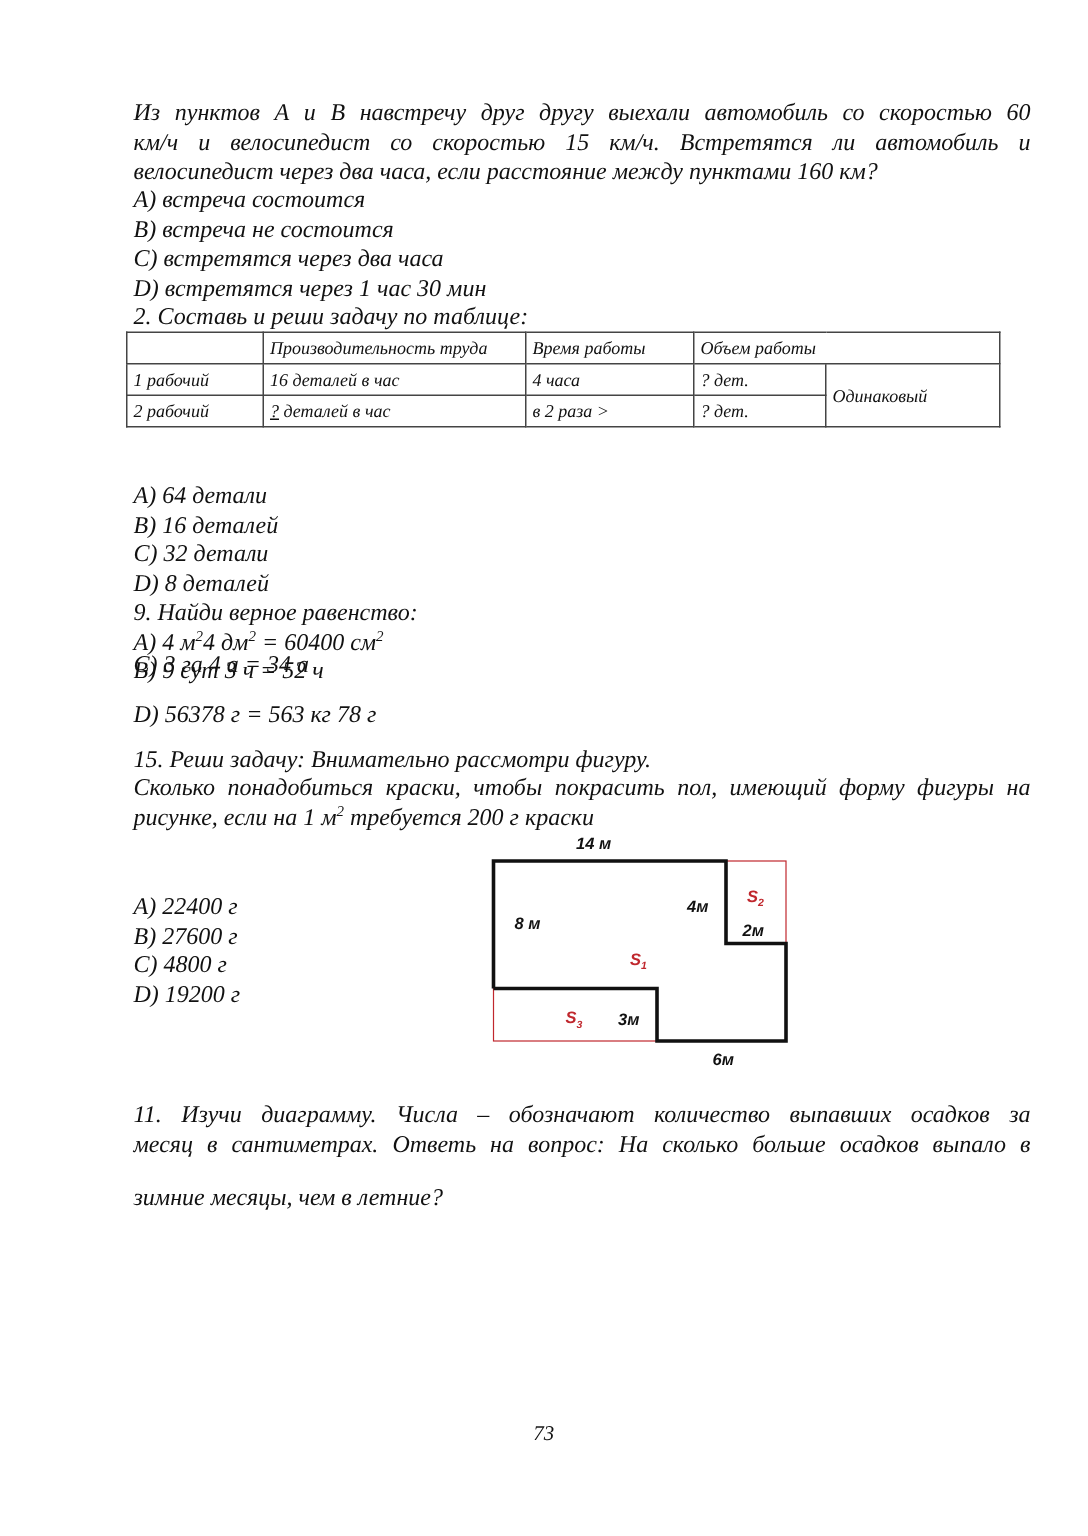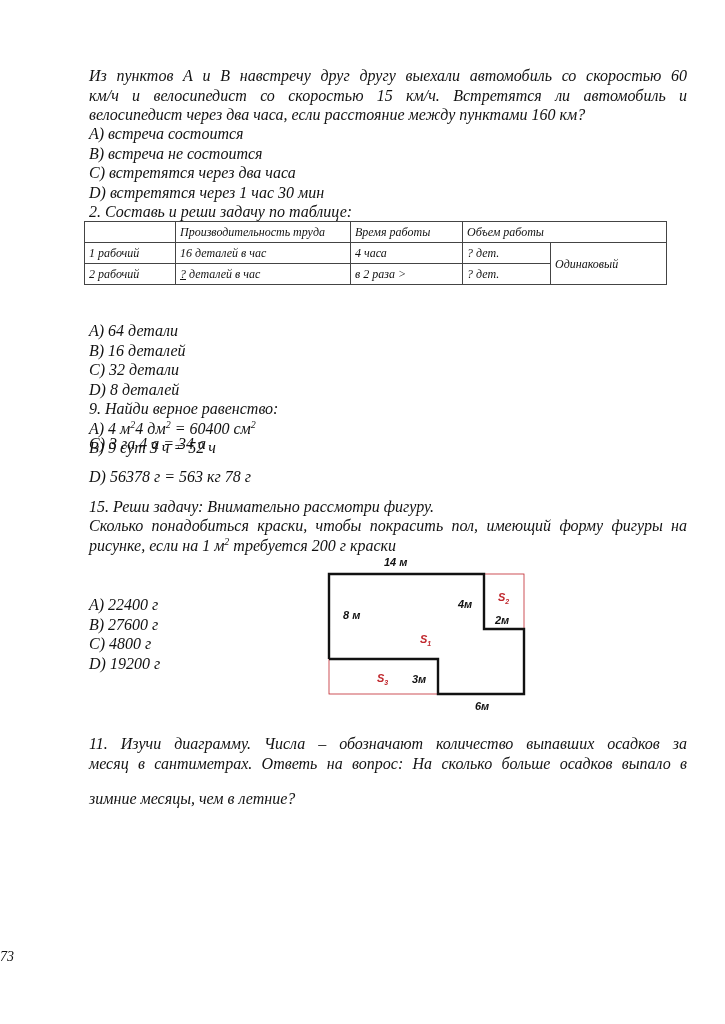--- a/index.html
+++ b/index.html
@@ -23,21 +23,21 @@
   }
   table.task-table td.center { vertical-align: middle; }
   .row-head td { height: 38px; }
   .row-2 td { height: 30px; }
 
   .figure { position: absolute; left: 320px; top: 553px; width: 220px; height: 160px; }
   .fig-label { font-family: "Liberation Sans", "DejaVu Sans", sans-serif; font-weight: bold; font-size: 11px; fill: #111; }
   .fig-s { font-family: "Liberation Sans", "DejaVu Sans", sans-serif; font-weight: bold; font-size: 11px; fill: #c0272d; }
   .fig-sub { font-size: 7px; }
 
-  .page-number { position: absolute; left: 0; width: 725px; top: 947px; font-size: 14px; }
+  .page-number { position: absolute; left: 0; width: 725px; top: 947px; text-align: center; font-size: 14px; }
 </style>
 </head>
 <body>
 
 <div class="page">
 
   <div>
     <span class="line justify-line" style="top:66px;">Из пунктов А и В навстречу друг другу выехали автомобиль со скоростью 60</span>
     <span class="line justify-line" style="top:86px;">км/ч и велосипедист со скоростью 15 км/ч. Встретятся ли автомобиль и</span>
     <span class="line" style="top:105px;">велосипедист через два часа, если расстояние между пунктами 160 км?</span>

